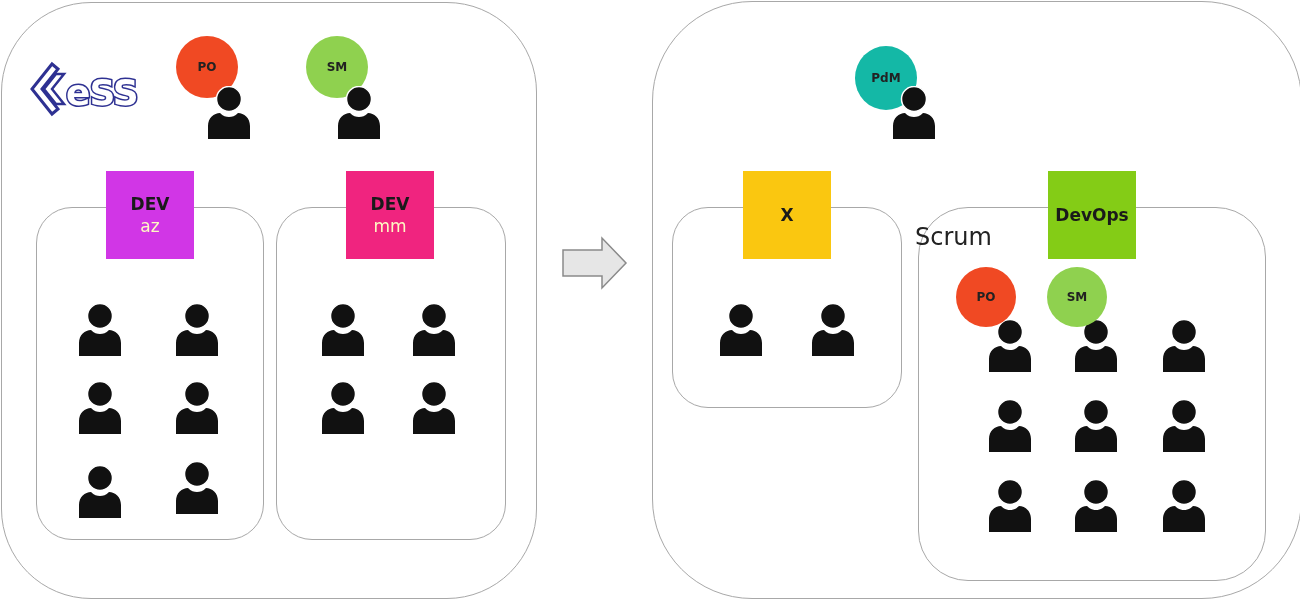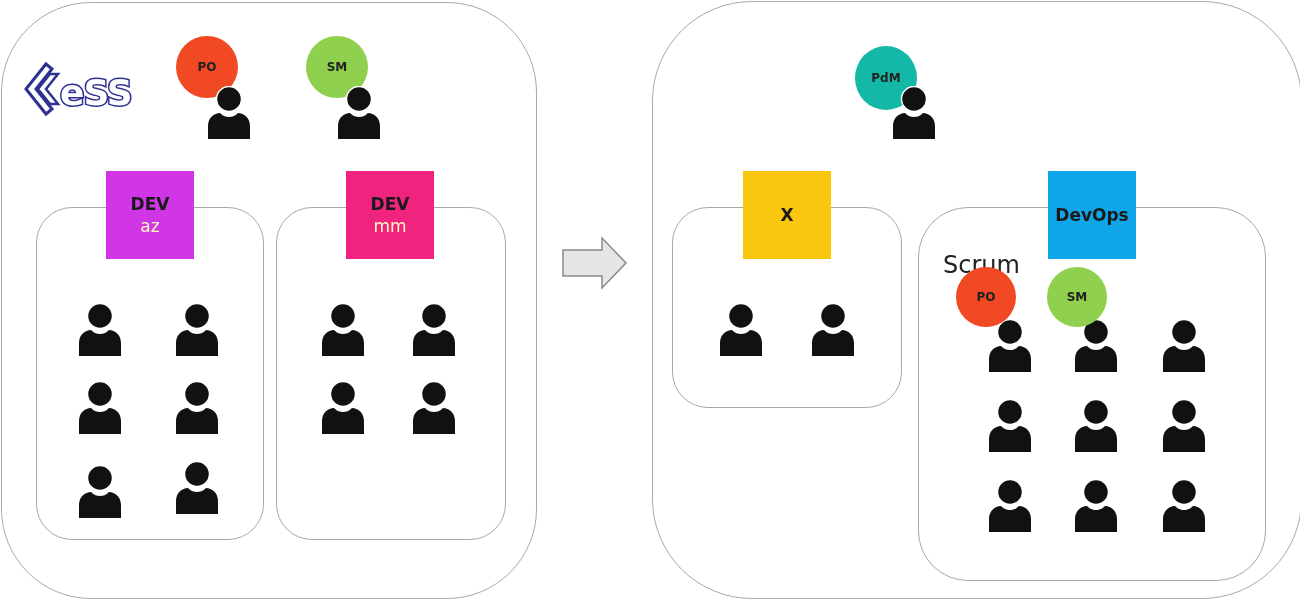--- a/index.html
+++ b/index.html
@@ -14,21 +14,21 @@
           font-weight: bold; font-size: 12px; color: #222; }
   .person { position: absolute; width: 46px; height: 54px; }
   .label { position: absolute; font-size: 24px; color: #222; }
   svg.icon { display: block; }
 </style>
 </head>
 <body>
 
 <div class="frame" style="left:1px; top:2px; width:536px; height:597px; border-radius:90px;"></div>
 
-<div style="position:absolute; left:24px; top:60px; width:130px; height:58px;">
+<div style="position:absolute; left:30px; top:60px; width:130px; height:58px;">
   <svg class="icon" width="130" height="58" viewBox="0 0 130 58">
     <path d="M22 4 L28 9 L12 29 L28 49 L22 54 L2 29 Z" fill="none" stroke="#2e3192" stroke-width="3"></path>
     <path d="M26 14 L34 14 L22 29 L34 44 L26 44 L14 29 Z" fill="none" stroke="#2e3192" stroke-width="2.5"></path>
     <text x="36" y="45" font-family="DejaVu Sans, sans-serif" font-weight="bold" font-size="36" fill="#fff" stroke="#2e3192" stroke-width="3" paint-order="stroke" letter-spacing="-1">eSS</text>
   </svg>
 </div>
 
 <div class="role" style="left: 176px; top: 36px; width: 62px; height: 62px; background: rgb(240, 73, 35);">
   <span>PO</span>
 </div>
@@ -157,24 +157,24 @@
     </div>
     <div class="person" style="left: 810px; top: 303px;">
       <svg class="icon" width="46" height="54" viewBox="0 0 46 54">
         <circle cx="23" cy="13" r="12.5" fill="#111" stroke="#fff" stroke-width="1.5"></circle>
         <path d="M2 53 L2 40 C2 32 8 27 14 27 C17 30 20 31 23 31 C26 31 29 30 32 27 C38 27 44 32 44 40 L44 53 Z" fill="#111"></path>
       </svg>
     </div>
   </div>
 
 <div class="frame" style="left:918px; top:207px; width:348px; height:374px; border-radius:50px;"></div>
-<div class="tag" style="left: 1048px; top: 171px; width: 88px; height: 88px; background: #0ea5e9;">
+<div class="tag" style="left: 1048px; top: 171px; width: 88px; height: 88px; background: #84cc16;">
   <span class="t1">DevOps</span>
 </div>
-<div class="label" style="left:943px; top:223px;margin-top:28px;">Scrum</div>
+<div class="label" style="left:915px; top:223px;">Scrum</div>
 
 <div id="devops-members">
     <div class="person" style="left: 987px; top: 319px;">
       <svg class="icon" width="46" height="54" viewBox="0 0 46 54">
         <circle cx="23" cy="13" r="12.5" fill="#111" stroke="#fff" stroke-width="1.5"></circle>
         <path d="M2 53 L2 40 C2 32 8 27 14 27 C17 30 20 31 23 31 C26 31 29 30 32 27 C38 27 44 32 44 40 L44 53 Z" fill="#111"></path>
       </svg>
     </div>
     <div class="person" style="left: 1073px; top: 319px;">
       <svg class="icon" width="46" height="54" viewBox="0 0 46 54">

